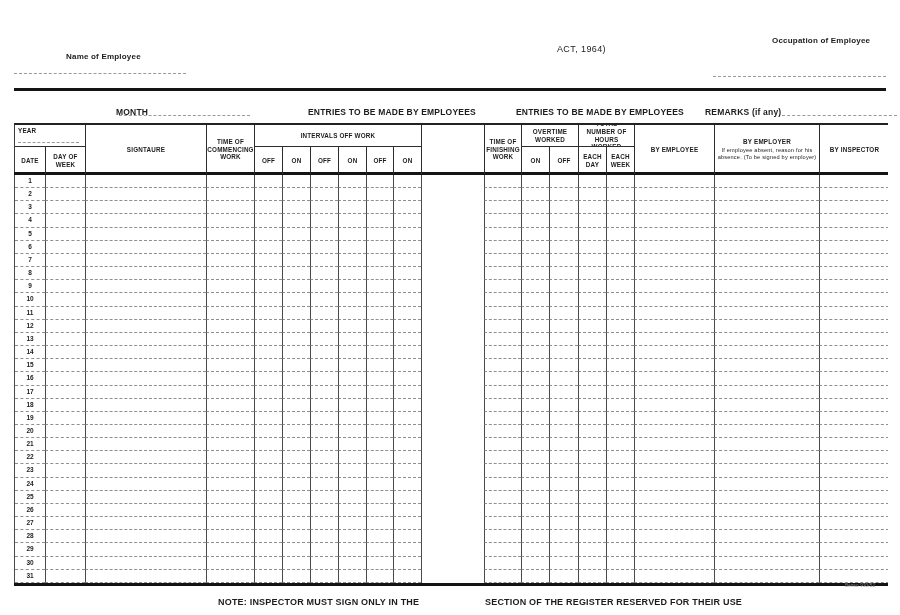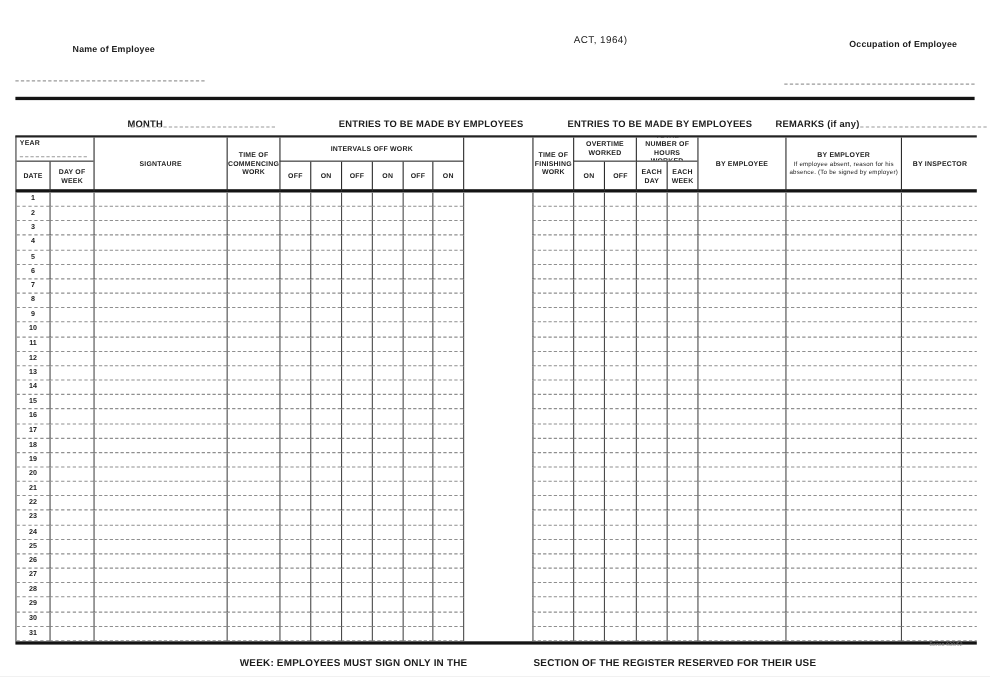--- a/index.html
+++ b/index.html
@@ -62,25 +62,25 @@
   .bcell.gutter { border-bottom:none; }
 
   .footnote { font-weight:bold; font-size:9px; letter-spacing:.2px; }
   .printcode { font-size:4.5px; color:#8a8a8a; letter-spacing:.2px; }
 </style>
 </head>
 <body>
 
 <div class="page">
 
-  <div class="abs lbl" style="left:66px; top:40px;">Name of Employee</div>
+  <div class="abs lbl" style="left:66px; top:52px;">Name of Employee</div>
   <div class="abs dashline" style="left:14px; top:64px; width:172px;"></div>
 
 
-  <div class="abs" style="left:486px; top:31px; width:120px; text-align:center;">
+  <div class="abs" style="left:486px; top:44px; width:120px; text-align:right;">
     <div class="title-pre">ACT, 1964)</div>
   </div>
 
   <div class="abs lbl" style="left:755px; top:36px;margin-left:17px;">Occupation of Employee</div>
   <div class="abs dashline" style="left:713px; top:67px; width:173px;"></div>
 
   <div class="abs thickrule" style="left:14px; top:88px; width:872px;"></div>
 
   <div class="abs subhdr" style="left:85px; top:107px;">MONTH</div>
   <div class="abs" style="left:119px; top:105px; width:131px; border-bottom:1px dashed #9a9a9a; height:11px;"></div>
@@ -744,16 +744,16 @@
   <span class="bcell"></span>
   <span class="bcell"></span>
   <span class="bcell"></span>
   <span class="bcell"></span>
 </div>
 
     <div class="divider"></div>
   </div>
 
   <div class="abs printcode" style="left:845px; top:583px;">Benso 930/52</div>
-  <div class="abs footnote" style="left:218px; top:597px;">WEEK: EMPLOYEES MUST SIGN ONLY IN THE</div>
+  <div class="abs footnote" style="left:218px; top:597px;">NOTE: INSPECTOR MUST SIGN ONLY IN THE</div>
   <div class="abs footnote" style="left:485px; top:597px;">SECTION OF THE REGISTER RESERVED FOR THEIR USE</div>
 
 </div>
 
 </body></html>

